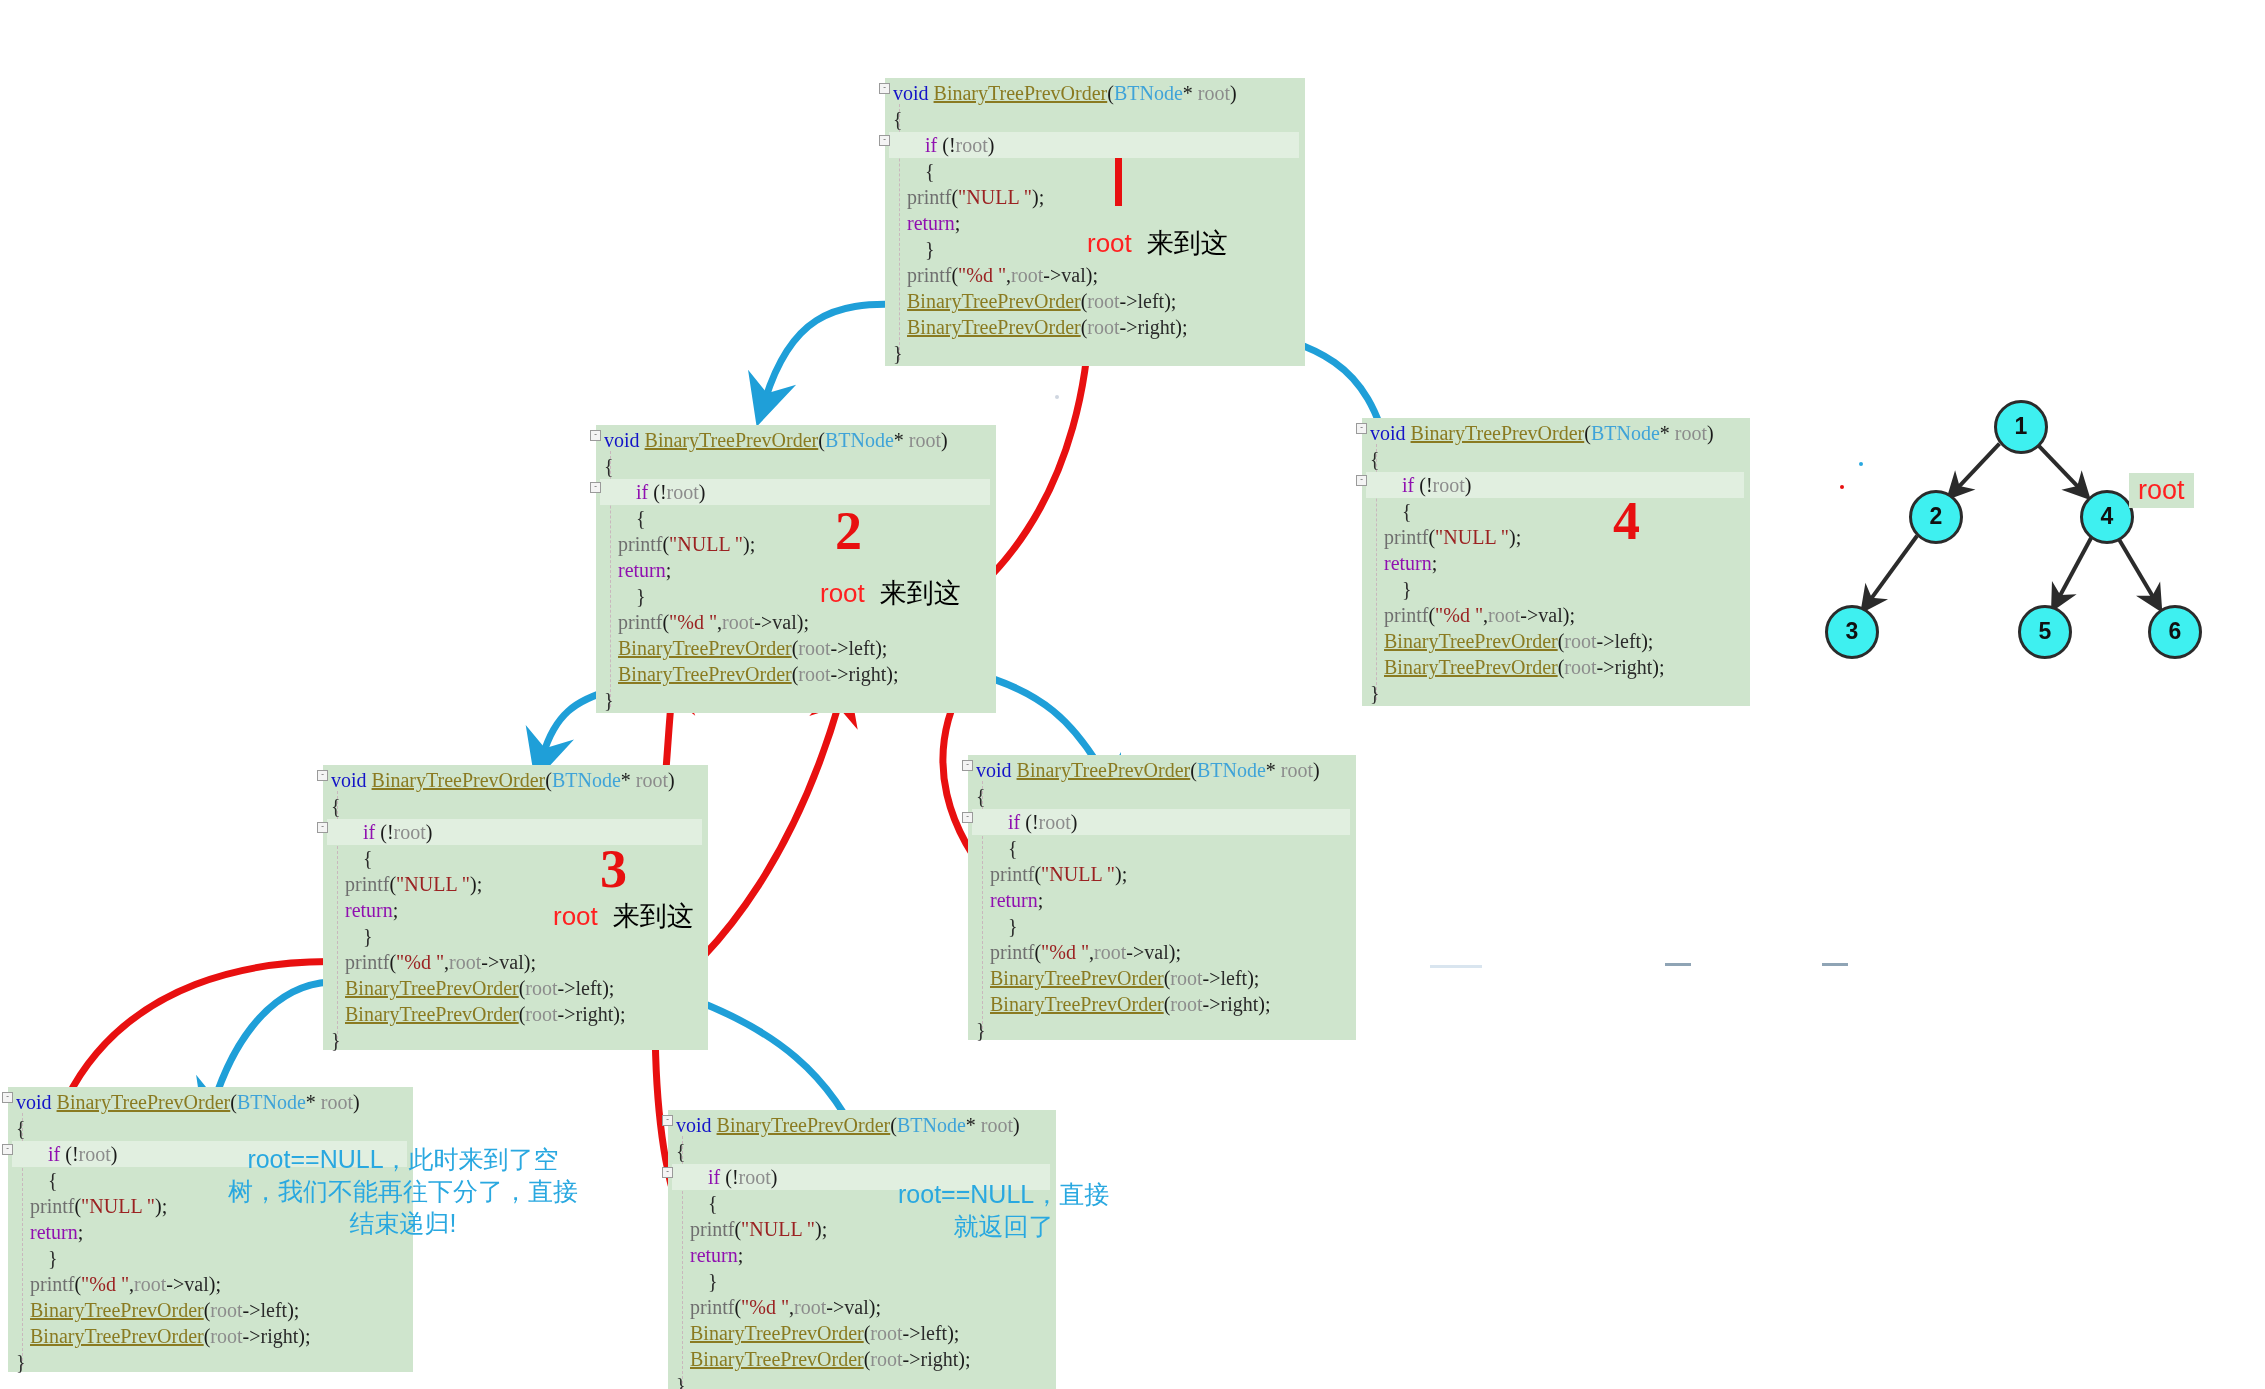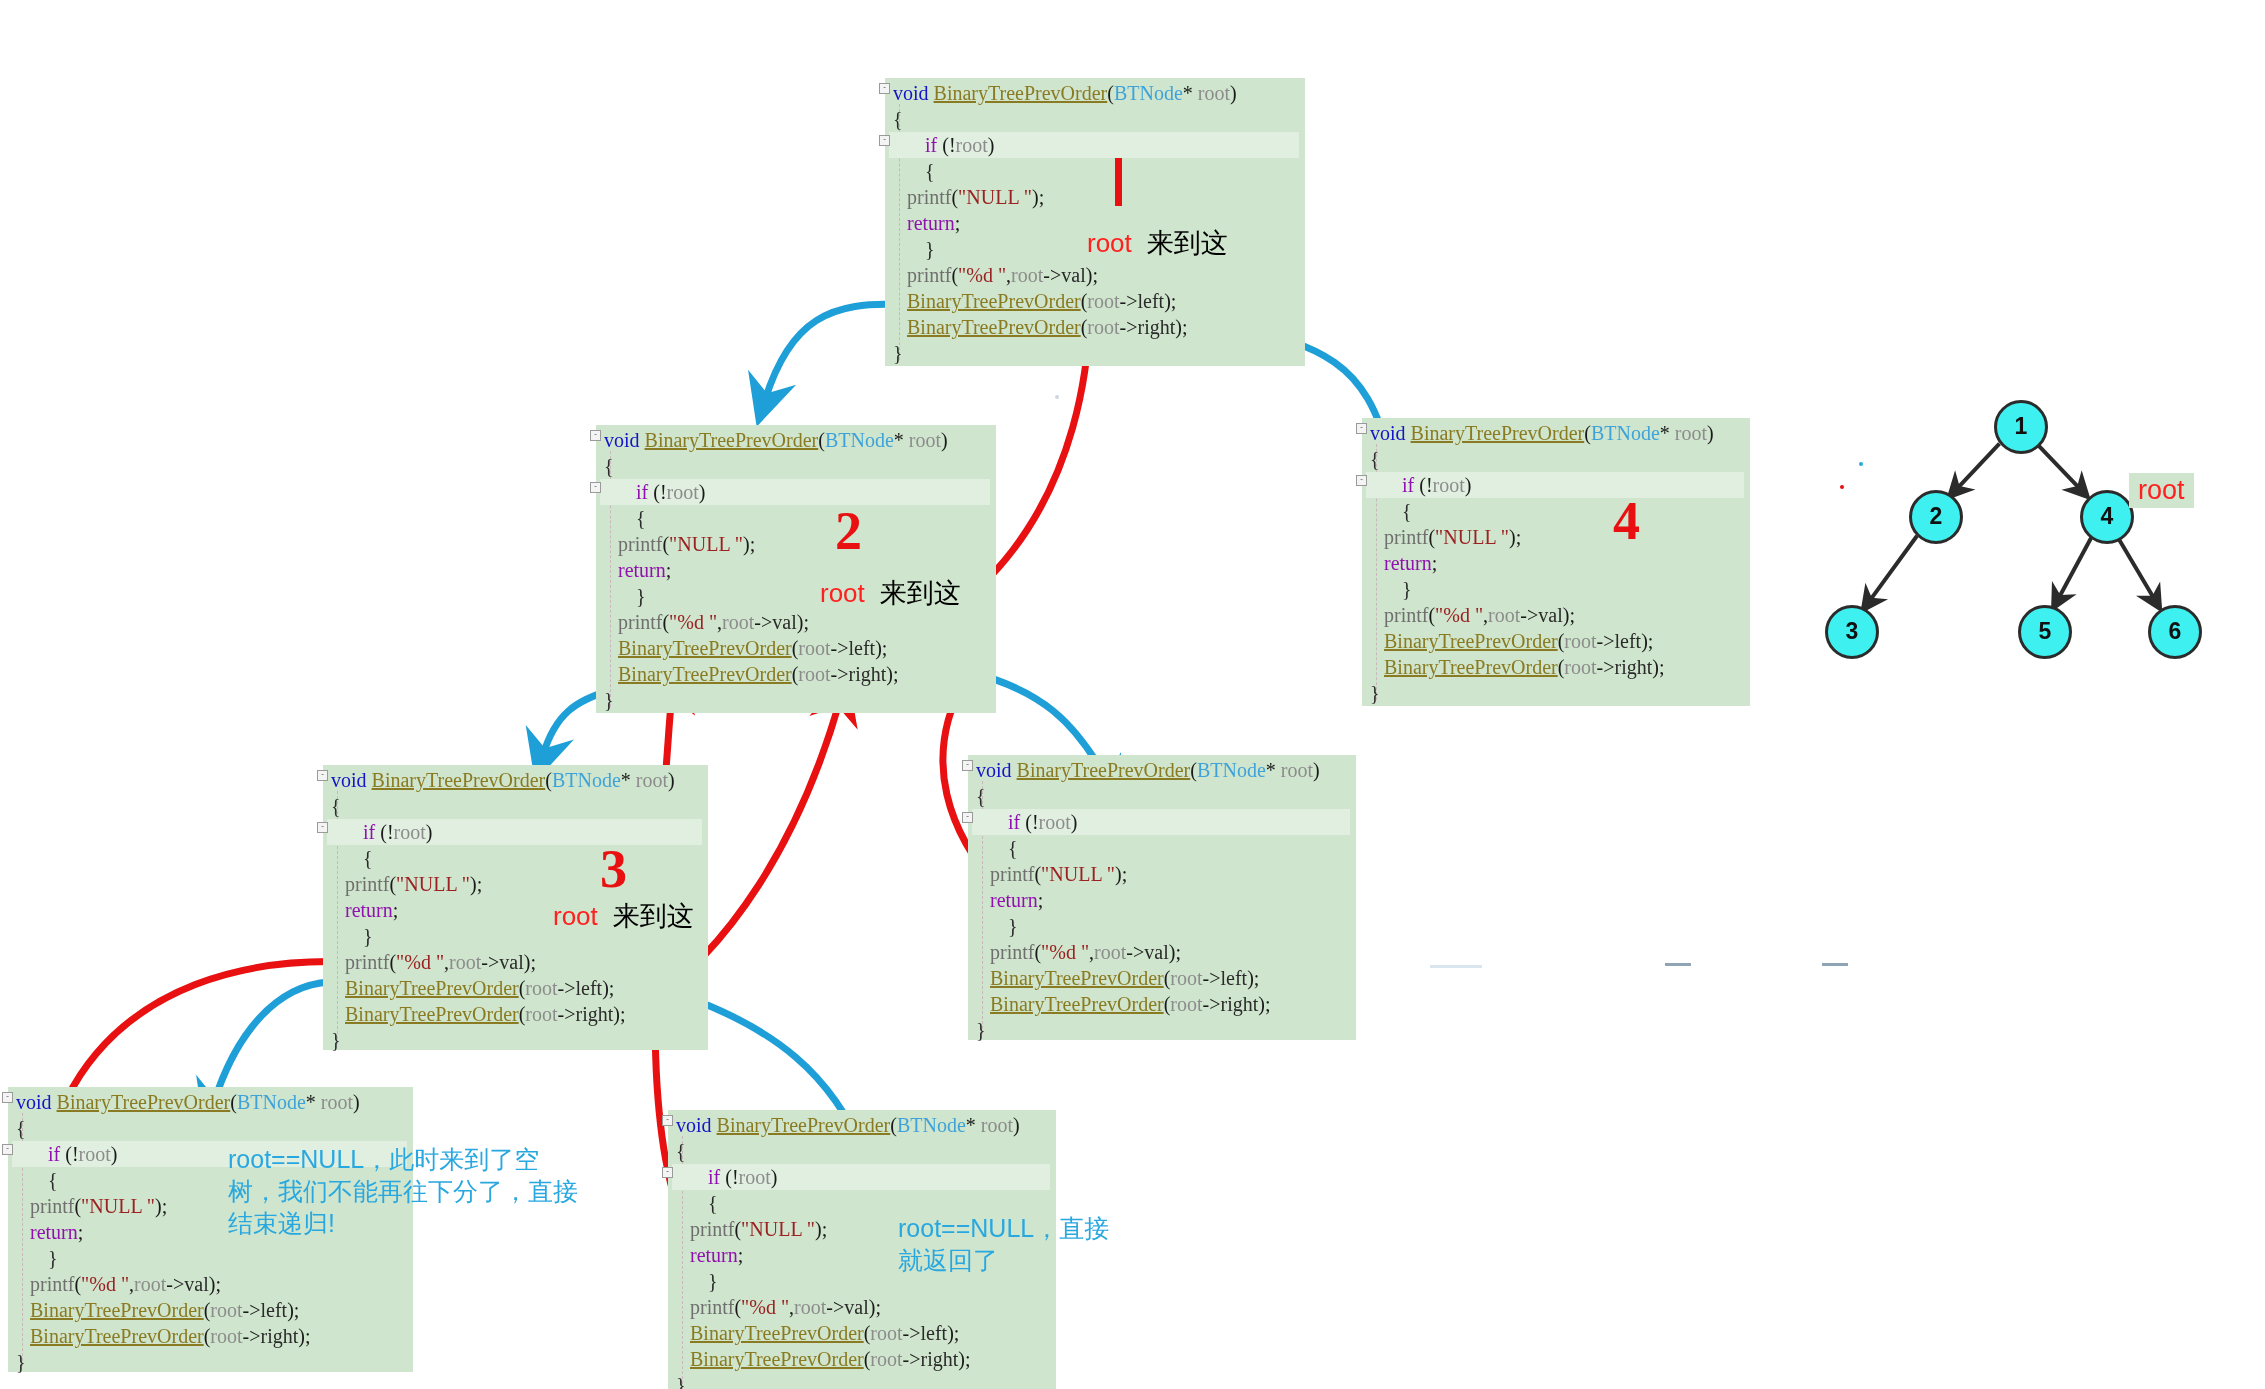--- a/index.html
+++ b/index.html
@@ -28,21 +28,21 @@
           border:1px solid #9a9a9a;background:#f4f4f4;color:#555;
           font-size:8px;line-height:8px;text-align:center;}
   .guideline{position:absolute;left:14px;top:26px;bottom:6px;width:0;
              border-left:1px dashed #c9b7bd;}
 
   
   .anno{position:absolute;font-family:"Liberation Sans",sans-serif;
         white-space:pre;}
   .anno-root{color:#ff2020;font-size:26px;}
   .anno-cn  {color:#000000;font-size:27px;margin-top:44px;}
-  .anno-cn-blk{color:#29a8e0;font-size:25px;line-height:32px;white-space:pre-line;}
+  .anno-cn-blk{color:#29a8e0;font-size:25px;line-height:32px;white-space:pre-line;text-align:center;}
   .num-mark{position:absolute;color:#e81010;
             font-family:"Liberation Serif",serif;font-size:54px;
             font-weight:bold;}
 
   
   .tree{position:absolute;}
   .node{position:absolute;width:48px;height:48px;border-radius:50%;
         background:#3ef0f0;border:3px solid #2b2b2b;
         font-family:"Liberation Sans",sans-serif;font-size:23px;
         font-weight:bold;color:#111;text-align:center;line-height:46px;}
@@ -104,21 +104,21 @@
     <div class="anno" style="left: 553px; top: 898px;"><span class="anno-root">root</span><span class="anno-cn">  来到这</span></div>
     <div class="code-card" style="left: 968px; top: 755px; width: 388px; height: 285px;"><div class="guideline"></div><div class="ln" style="padding-left: 4px;"><span class="gutter">-</span><span class="kw">void </span><span class="fn">BinaryTreePrevOrder</span><span class="op">(</span><span class="type">BTNode</span><span class="op">*</span><span class="var"> root</span><span class="op">)</span></div><div class="ln" style="padding-left: 4px;"><span class="plain">{</span></div><div class="ln hl" style="padding-left: 36px;"><span class="gutter">-</span><span class="ctrl">if</span><span class="op"> (!</span><span class="var">root</span><span class="op">)</span></div><div class="ln" style="padding-left: 36px;"><span class="plain">{</span></div><div class="ln" style="padding-left: 18px;"><span class="gray">printf</span><span class="op">(</span><span class="str">"NULL "</span><span class="op">);</span></div><div class="ln" style="padding-left: 18px;"><span class="ctrl">return</span><span class="op">;</span></div><div class="ln" style="padding-left: 36px;"><span class="plain">}</span></div><div class="ln" style="padding-left: 18px;"><span class="gray">printf</span><span class="op">(</span><span class="str">"%d "</span><span class="op">,</span><span class="var">root</span><span class="op">-&gt;</span><span class="plain">val</span><span class="op">);</span></div><div class="ln" style="padding-left: 18px;"><span class="fn">BinaryTreePrevOrder</span><span class="op">(</span><span class="var">root</span><span class="op">-&gt;</span><span class="plain">left</span><span class="op">);</span></div><div class="ln" style="padding-left: 18px;"><span class="fn">BinaryTreePrevOrder</span><span class="op">(</span><span class="var">root</span><span class="op">-&gt;</span><span class="plain">right</span><span class="op">);</span></div><div class="ln" style="padding-left: 4px;"><span class="plain">}</span></div></div>
     <div class="code-card" style="left: 8px; top: 1087px; width: 405px; height: 285px;"><div class="guideline"></div><div class="ln" style="padding-left: 4px;"><span class="gutter">-</span><span class="kw">void </span><span class="fn">BinaryTreePrevOrder</span><span class="op">(</span><span class="type">BTNode</span><span class="op">*</span><span class="var"> root</span><span class="op">)</span></div><div class="ln" style="padding-left: 4px;"><span class="plain">{</span></div><div class="ln hl" style="padding-left: 36px;"><span class="gutter">-</span><span class="ctrl">if</span><span class="op"> (!</span><span class="var">root</span><span class="op">)</span></div><div class="ln" style="padding-left: 36px;"><span class="plain">{</span></div><div class="ln" style="padding-left: 18px;"><span class="gray">printf</span><span class="op">(</span><span class="str">"NULL "</span><span class="op">);</span></div><div class="ln" style="padding-left: 18px;"><span class="ctrl">return</span><span class="op">;</span></div><div class="ln" style="padding-left: 36px;"><span class="plain">}</span></div><div class="ln" style="padding-left: 18px;"><span class="gray">printf</span><span class="op">(</span><span class="str">"%d "</span><span class="op">,</span><span class="var">root</span><span class="op">-&gt;</span><span class="plain">val</span><span class="op">);</span></div><div class="ln" style="padding-left: 18px;"><span class="fn">BinaryTreePrevOrder</span><span class="op">(</span><span class="var">root</span><span class="op">-&gt;</span><span class="plain">left</span><span class="op">);</span></div><div class="ln" style="padding-left: 18px;"><span class="fn">BinaryTreePrevOrder</span><span class="op">(</span><span class="var">root</span><span class="op">-&gt;</span><span class="plain">right</span><span class="op">);</span></div><div class="ln" style="padding-left: 4px;"><span class="plain">}</span></div></div>
     <div class="code-card" style="left: 668px; top: 1110px; width: 388px; height: 285px;"><div class="guideline"></div><div class="ln" style="padding-left: 4px;"><span class="gutter">-</span><span class="kw">void </span><span class="fn">BinaryTreePrevOrder</span><span class="op">(</span><span class="type">BTNode</span><span class="op">*</span><span class="var"> root</span><span class="op">)</span></div><div class="ln" style="padding-left: 4px;"><span class="plain">{</span></div><div class="ln hl" style="padding-left: 36px;"><span class="gutter">-</span><span class="ctrl">if</span><span class="op"> (!</span><span class="var">root</span><span class="op">)</span></div><div class="ln" style="padding-left: 36px;"><span class="plain">{</span></div><div class="ln" style="padding-left: 18px;"><span class="gray">printf</span><span class="op">(</span><span class="str">"NULL "</span><span class="op">);</span></div><div class="ln" style="padding-left: 18px;"><span class="ctrl">return</span><span class="op">;</span></div><div class="ln" style="padding-left: 36px;"><span class="plain">}</span></div><div class="ln" style="padding-left: 18px;"><span class="gray">printf</span><span class="op">(</span><span class="str">"%d "</span><span class="op">,</span><span class="var">root</span><span class="op">-&gt;</span><span class="plain">val</span><span class="op">);</span></div><div class="ln" style="padding-left: 18px;"><span class="fn">BinaryTreePrevOrder</span><span class="op">(</span><span class="var">root</span><span class="op">-&gt;</span><span class="plain">left</span><span class="op">);</span></div><div class="ln" style="padding-left: 18px;"><span class="fn">BinaryTreePrevOrder</span><span class="op">(</span><span class="var">root</span><span class="op">-&gt;</span><span class="plain">right</span><span class="op">);</span></div><div class="ln" style="padding-left: 4px;"><span class="plain">}</span></div></div>
   </div>
 
 <div id="notes-root">
     <div class="anno anno-cn-blk" style="left: 228px; top: 1143px;">root==NULL，此时来到了空
 树，我们不能再往下分了，直接
      结束递归!</div>
-    <div class="anno anno-cn-blk" style="left: 898px; top: 1178px; margin-top: 34px;">root==NULL，直接
+    <div class="anno anno-cn-blk" style="left: 898px; top: 1178px;">root==NULL，直接
 就返回了</div>
   </div>
 
 <div class="tree" style="left:0;top:0;">
   <svg class="overlay" viewBox="0 0 2265 1389">
     <defs>
       <marker id="th" markerWidth="8" markerHeight="8" refX="4" refY="4" orient="auto">
         <path d="M0.5,0.5 L7.5,4 L0.5,7.5 L2.6,4 Z" fill="#2b2b2b"></path>
       </marker>
     </defs>

